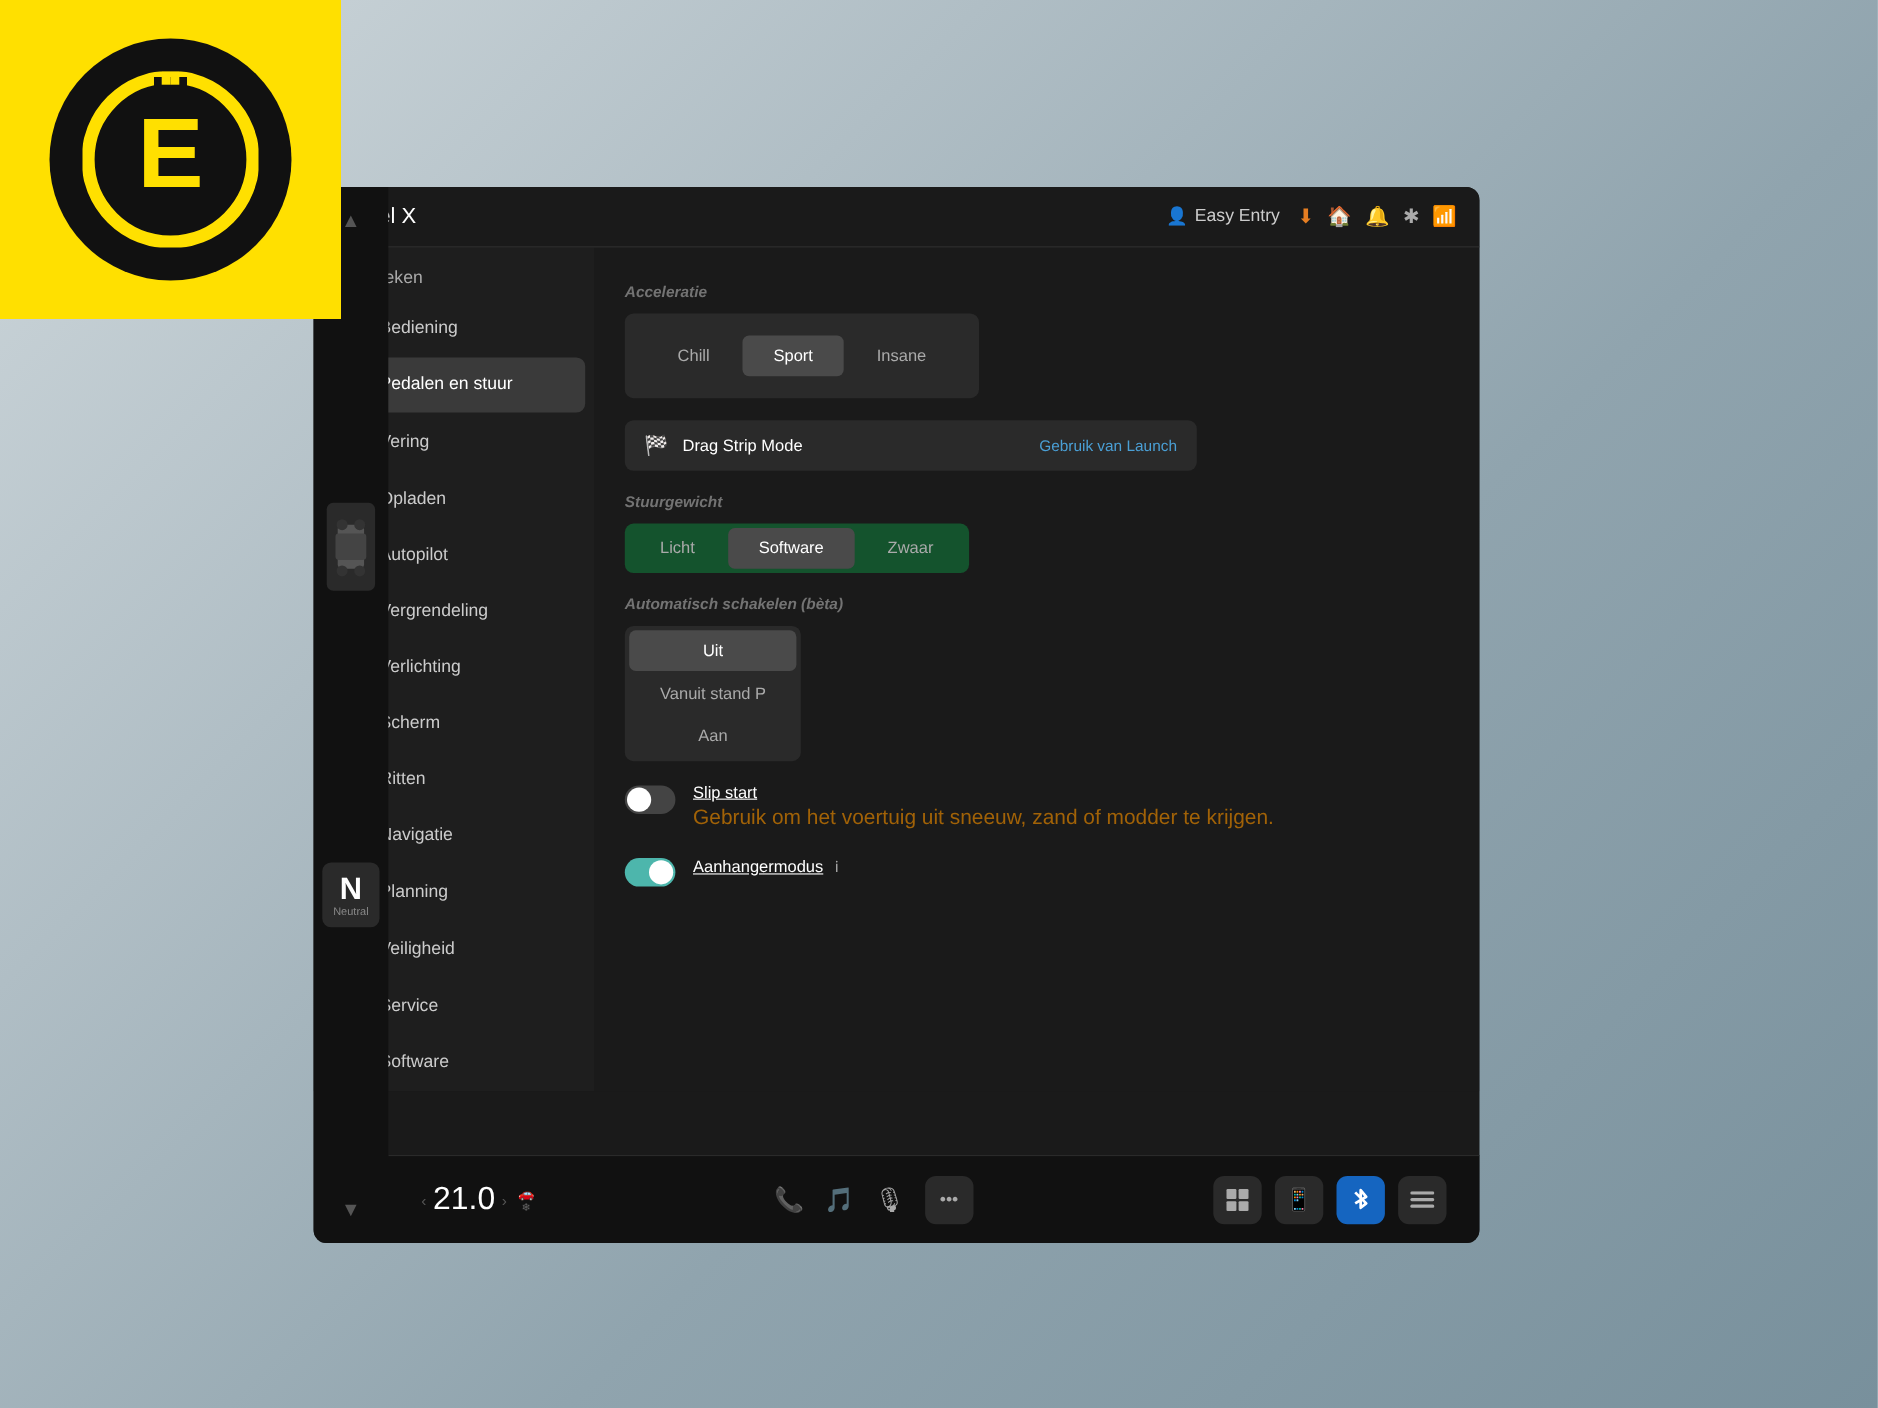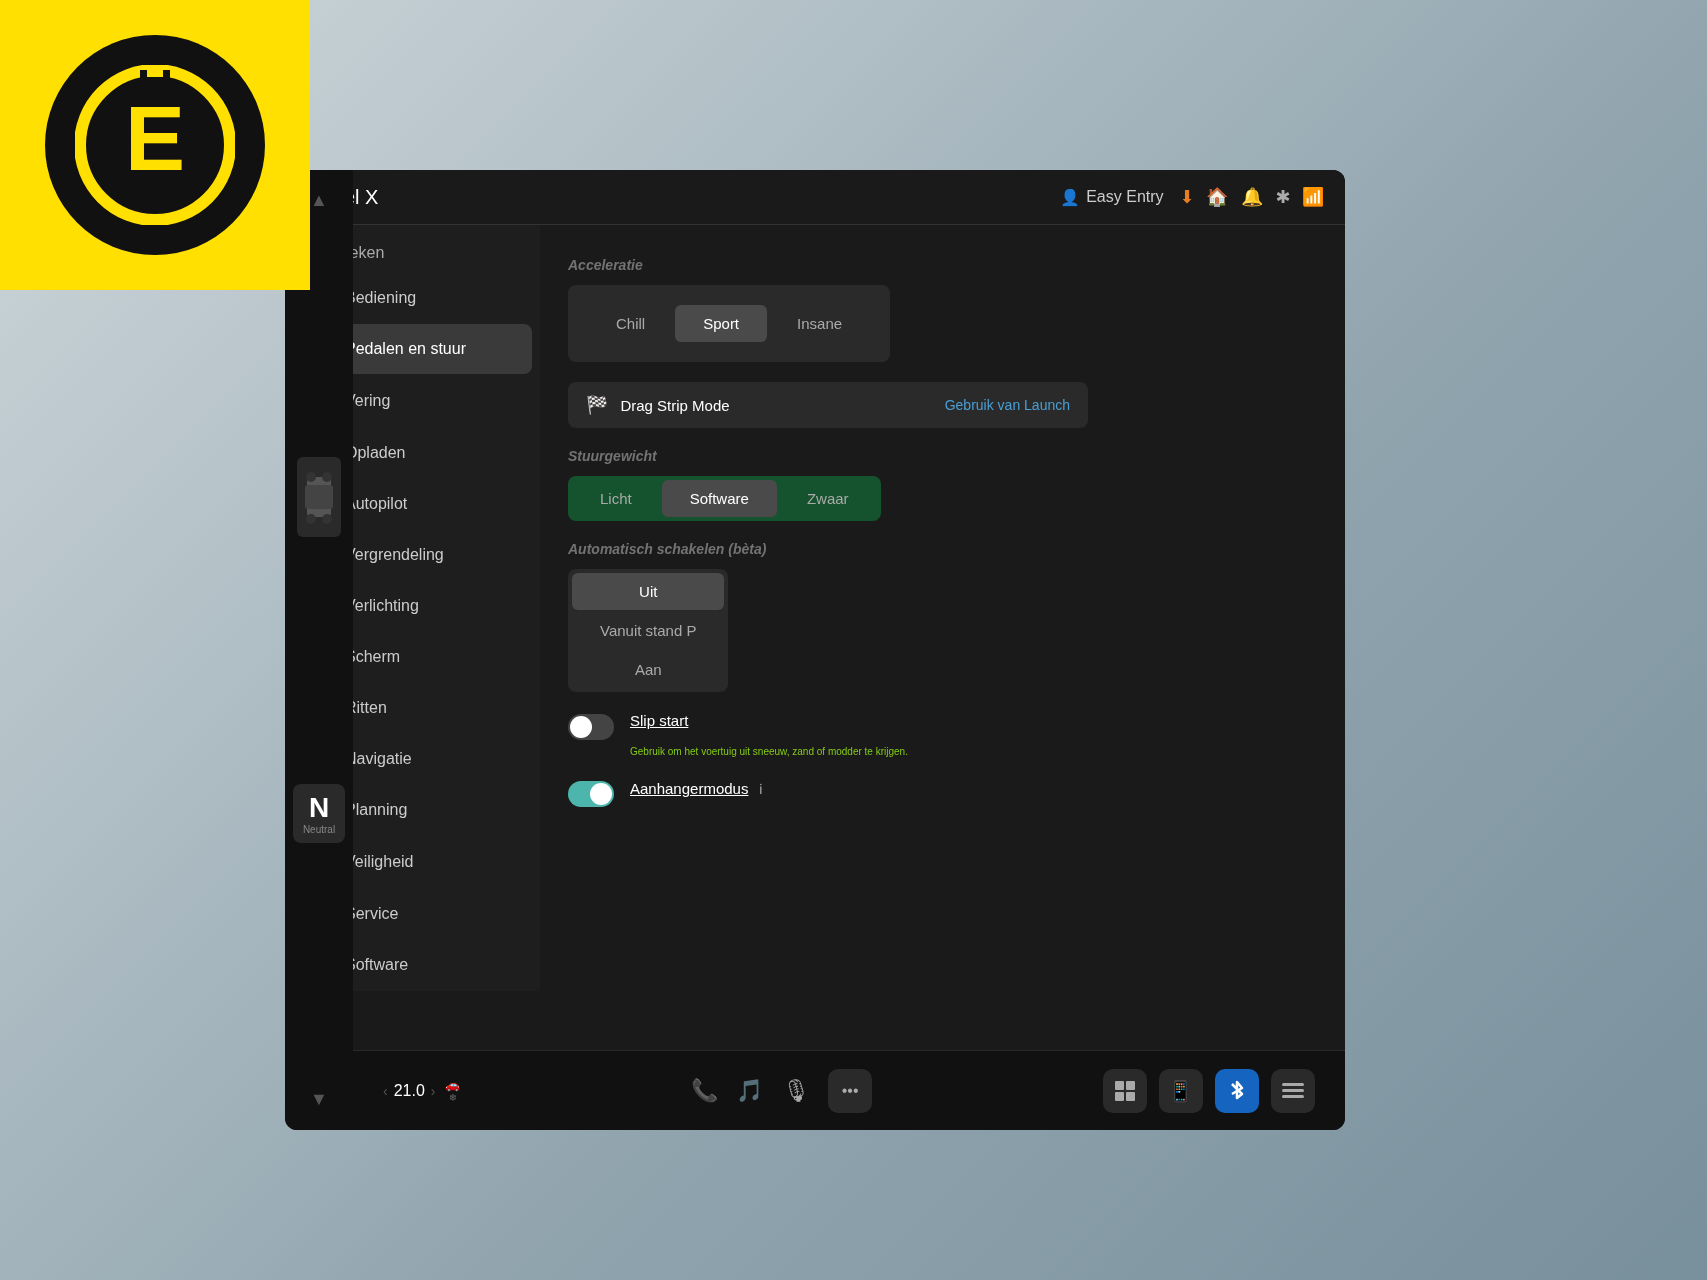--- a/index.html
+++ b/index.html
@@ -343,23 +343,23 @@
     .toggle-text-block {}
 
     .toggle-title {
       color: #fff;
       font-size: 15px;
       font-weight: 500;
       text-decoration: underline;
     }
 
     .toggle-desc {
-      color: #84cc16;
-      font-size: 10px;
-      margin-top: 16px;
+      color: #a16207;
+      font-size: 19px;
+      margin-top: 2px;
       line-height: 1.4;
     }
 
     .info-icon {
       color: #aaa;
       font-size: 14px;
       margin-left: 6px;
     }
 
     
@@ -378,21 +378,21 @@
     }
 
     .taskbar-left {
       display: flex;
       align-items: center;
       gap: 6px;
     }
 
     .temp-display {
       color: #fff;
-      font-size: 16px;
+      font-size: 29px;
       font-weight: 300;
     }
 
     .taskbar-center {
       display: flex;
       align-items: center;
       gap: 18px;
     }
 
     .taskbar-icon {

